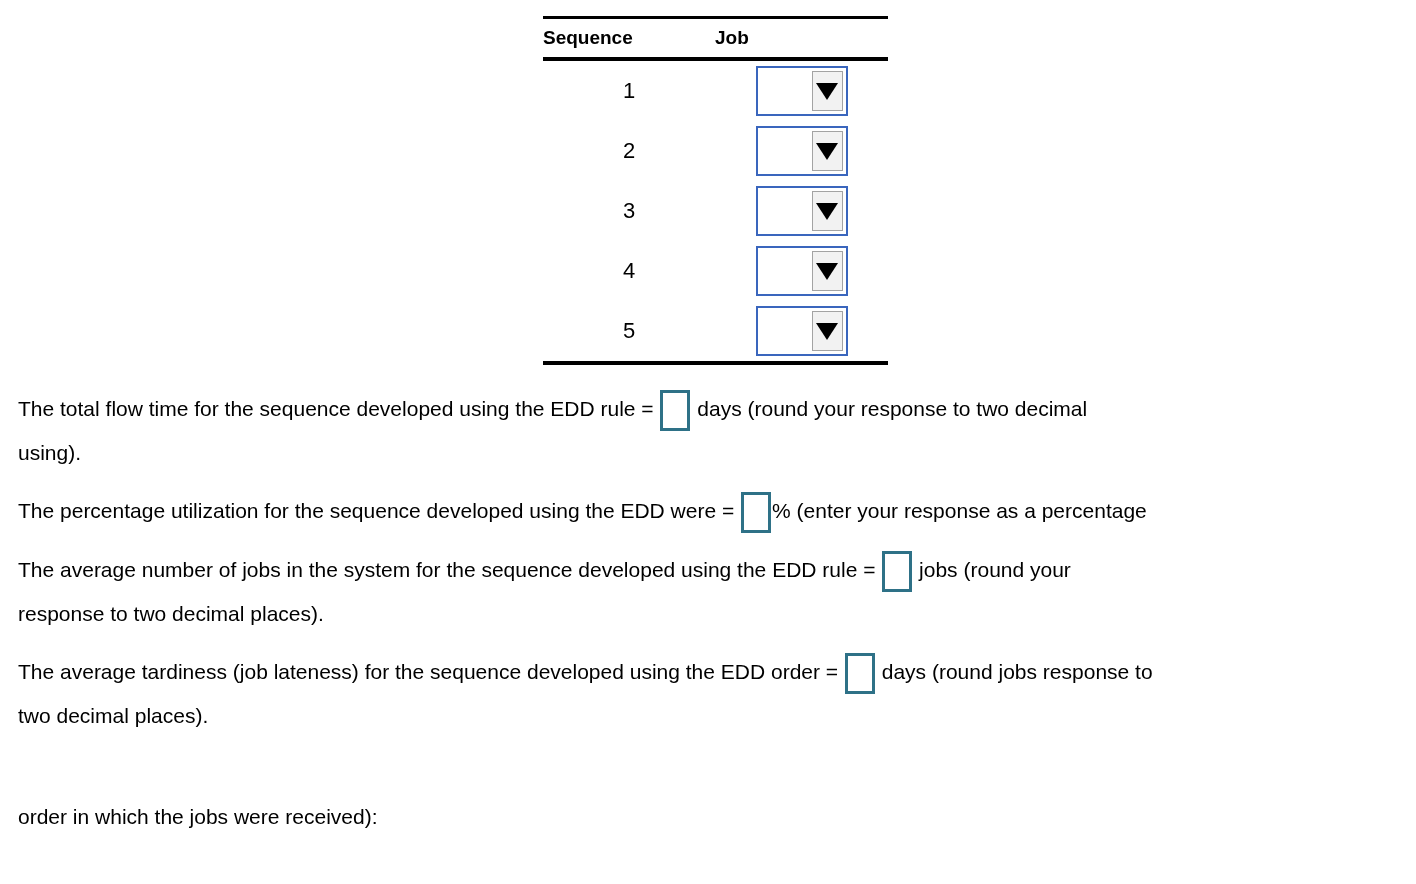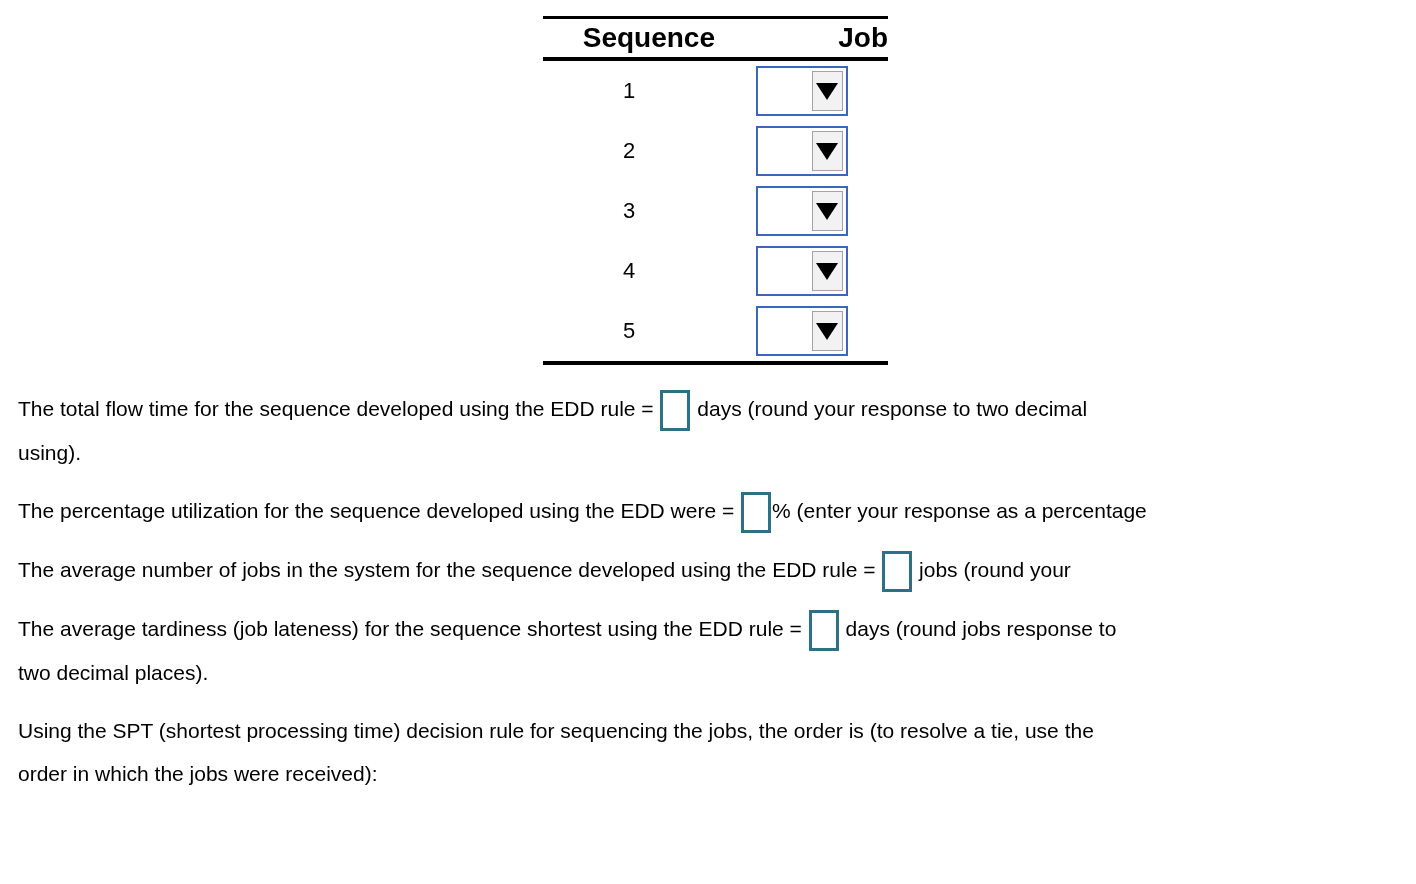--- a/index.html
+++ b/index.html
@@ -24,23 +24,23 @@
   }
   .seq-table-wrap table {
     border-collapse: collapse;
     width: 345px;
     border-top: 3px solid #000;
     border-bottom: 4px solid #000;
   }
   .seq-table-wrap th {
     height: 38px;
     border-bottom: 4px solid #000;
-    font-size: 28px;
+    font-size: 19px;
     font-weight: 700;
-    text-align: right;
+    text-align: left;
     vertical-align: middle;
     padding: 0;
   }
   .seq-table-wrap td {
     height: 60px;
     text-align: center;
     vertical-align: middle;
     font-size: 22px;
     padding: 0;
   }
@@ -164,18 +164,18 @@
                   <span class="dropdown-arrow"></span>
                 </span></div></td>
           </tr>
         </tbody>
     </table>
   </div>
 
   <div class="questions">
       <p class="question"><span class="upright">The total flow time for the sequence developed using the EDD rule = </span><input type="text" class="answer-box" aria-label="total-flow-time" style=""><span class="upright"> days </span><span class="italic">(round your response to two decimal</span><br><span class="italic">using).</span></p>
       <p class="question"><span class="upright">The percentage utilization for the sequence developed using the EDD were = </span><input type="text" class="answer-box" aria-label="percentage-utilization" style=""><span class="upright">% </span><span class="italic">(enter your response as a percentage</span><br></p>
-      <p class="question"><span class="upright">The average number of jobs in the system for the sequence developed using the EDD rule = </span><input type="text" class="answer-box" aria-label="average-number-of-jobs" style=""><span class="upright"> jobs </span><span class="italic">(round your</span><br></p>
-      <p class="question"><span class="upright">The average tardiness (job lateness) for the sequence shortest using the EDD rule = </span><input type="text" class="answer-box" aria-label="average-tardiness" style=""><span class="upright"> days </span><span class="italic">(round jobs response to</span><br><span class="italic">two decimal places).</span></p>
-      <p class="question"><span class="upright">Using the SPT (shortest processing time) decision rule for sequencing the jobs, the order is (to resolve a tie, use the</span><br><span class="upright">order in which the jobs were received):</span></p>
+      <p class="question"><span class="upright">The average number of jobs in the system for the sequence developed using the EDD rule = </span><input type="text" class="answer-box" aria-label="average-number-of-jobs" style=""><span class="upright"> jobs </span><span class="italic">(round your</span><br><span class="italic">response to two decimal places).</span></p>
+      <p class="question"><span class="upright">The average tardiness (job lateness) for the sequence developed using the EDD order = </span><input type="text" class="answer-box" aria-label="average-tardiness" style=""><span class="upright"> days </span><span class="italic">(round jobs response to</span><br><span class="italic">two decimal places).</span></p>
+      <p class="question"><br><span class="upright">order in which the jobs were received):</span></p>
     </div>
 
 </div>
 
 </body></html>

